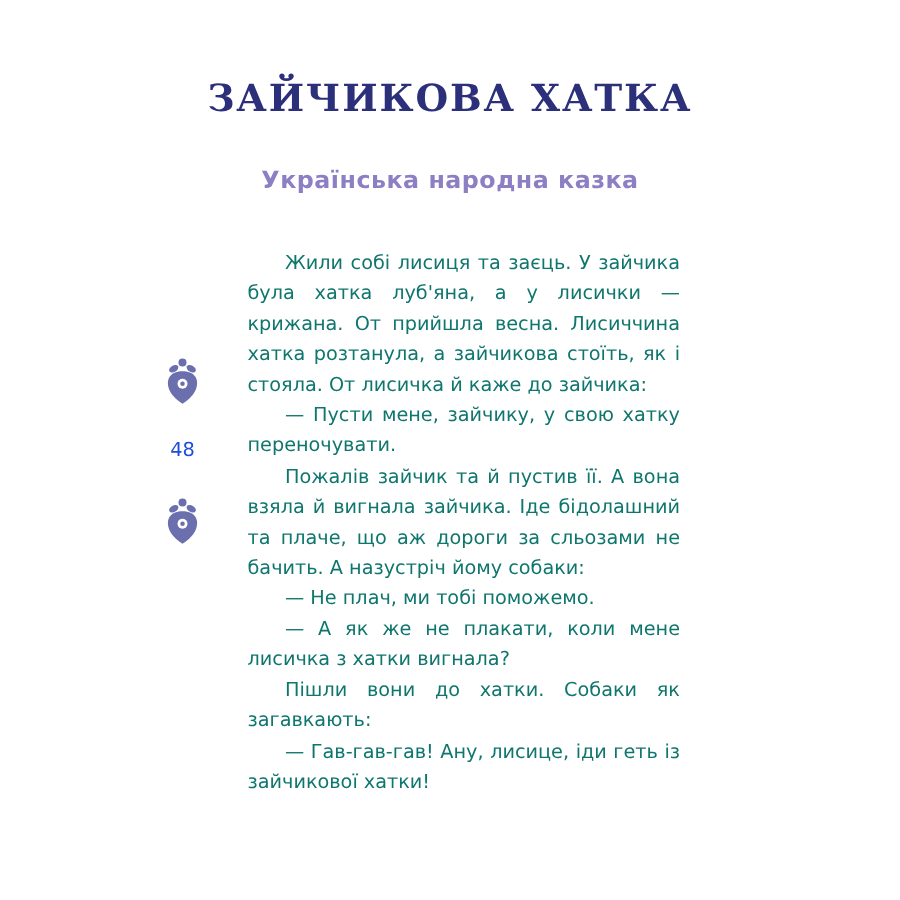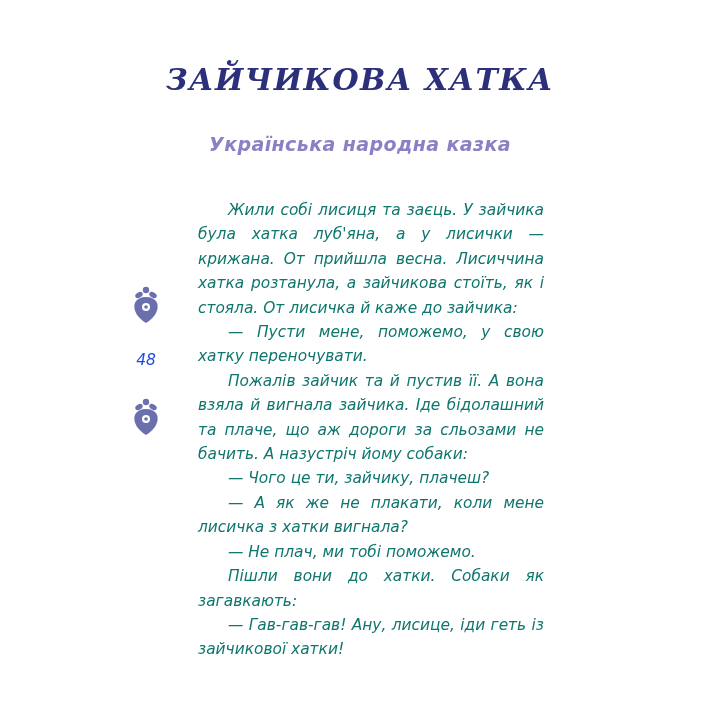--- a/index.html
+++ b/index.html
@@ -11,21 +11,20 @@
     height: 720px;
     background: #ffffff;
     font-family: "DejaVu Sans", sans-serif;
     overflow: hidden;
   }
   .page {
     position: relative;
     width: 720px;
     height: 720px;
     box-sizing: border-box;
-    font-style: italic;
   }
   .title {
     position: absolute;
     top: 62px;
     left: 0;
     width: 720px;
     text-align: center;
     font-family: "DejaVu Serif", serif;
     font-weight: bold;
     font-size: 30px;
@@ -116,22 +115,21 @@
         <ellipse cx="25" cy="12" rx="4" ry="2.6" transform="rotate(30 25 12)"></ellipse>
         <path d="M18 14 C7 14 4 22 8 30 C11 36 18 40 18 40 C18 40 25 36 28 30 C32 22 29 14 18 14 Z"></path>
         <circle cx="18" cy="24" r="4" fill="#ffffff"></circle>
         <circle cx="18" cy="24" r="1.8" fill="#6b6fae"></circle>
       </g>
     </svg>
   </div>
 
   <div class="text-column">
     <p>Жили собі лисиця та заєць. У зайчика була хатка луб'яна, а у лисички — крижана. От прийшла весна. Лисиччина хатка розтанула, а зайчикова стоїть, як і стояла. От лисичка й каже до зайчика:</p>
-    <p class="dialog">— Пусти мене, поможемо, у свою хатку переночувати.</p>
+    <p class="dialog">— Пусти мене, зайчику, у свою хатку переночувати.</p>
     <p>Пожалів зайчик та й пустив її. А вона взяла й вигнала зайчика. Іде бідолашний та плаче, що аж дороги за сльозами не бачить. А назустріч йому собаки:</p>
-    <p class="dialog">— Чого це ти, зайчику, плачеш?</p>
+    <p class="dialog">— Не плач, ми тобі поможемо.</p>
     <p class="dialog">— А як же не плакати, коли мене лисичка з хатки вигнала?</p>
-    <p class="dialog">— Не плач, ми тобі поможемо.</p>
     <p>Пішли вони до хатки. Собаки як загавкають:</p>
     <p class="dialog">— Гав-гав-гав! Ану, лисице, іди геть із зайчикової хатки!</p>
   </div>
 
 </div>
 
 </body></html>

